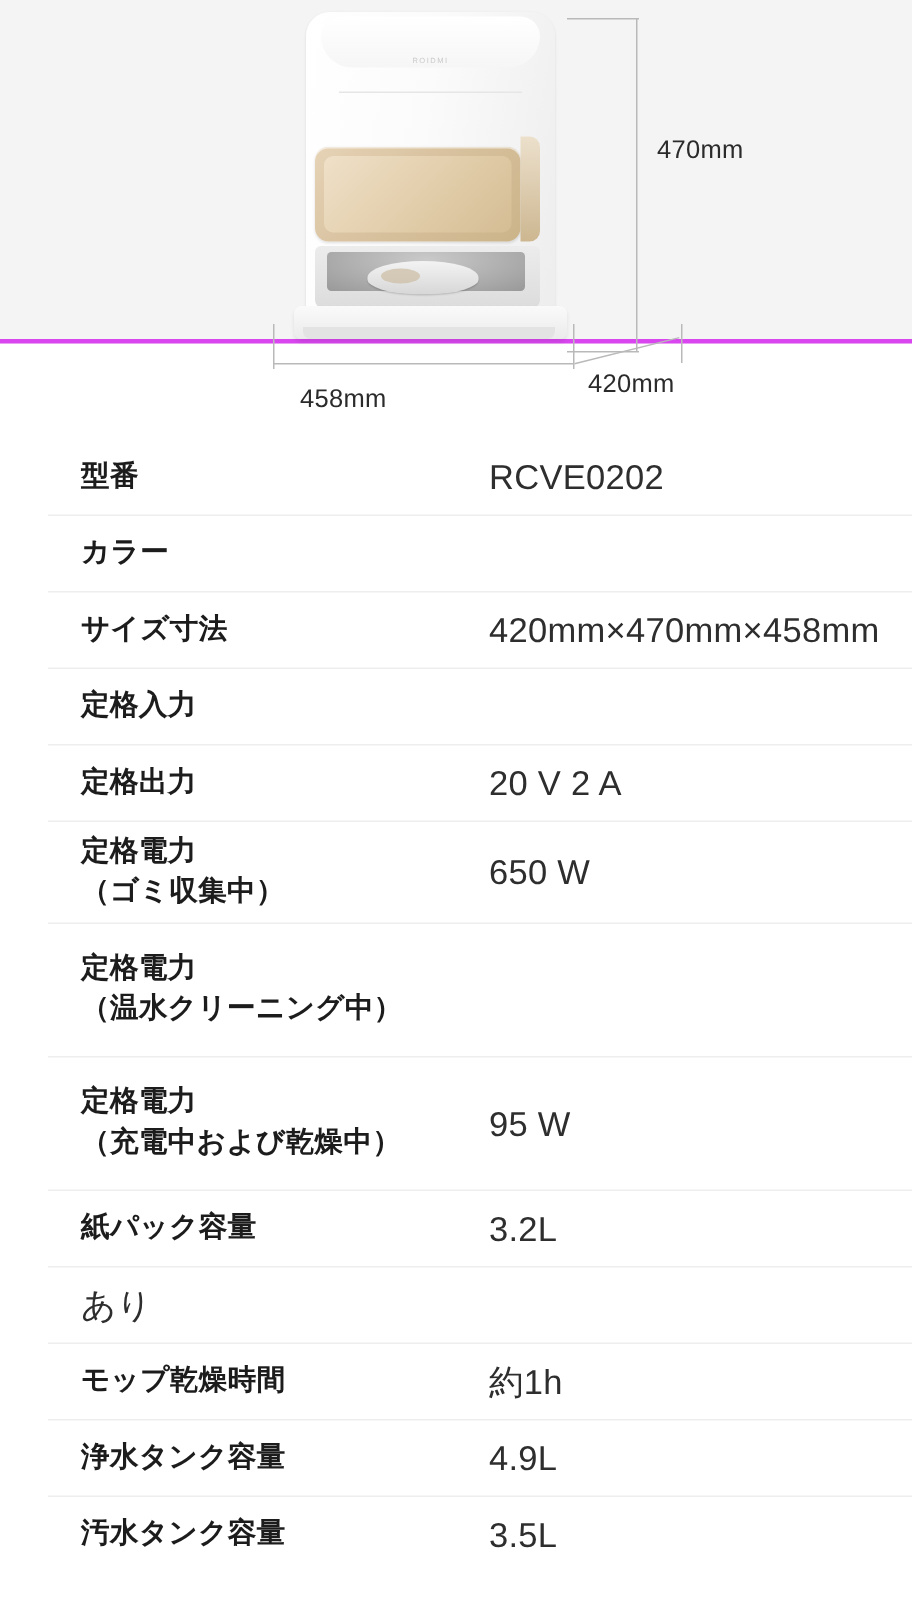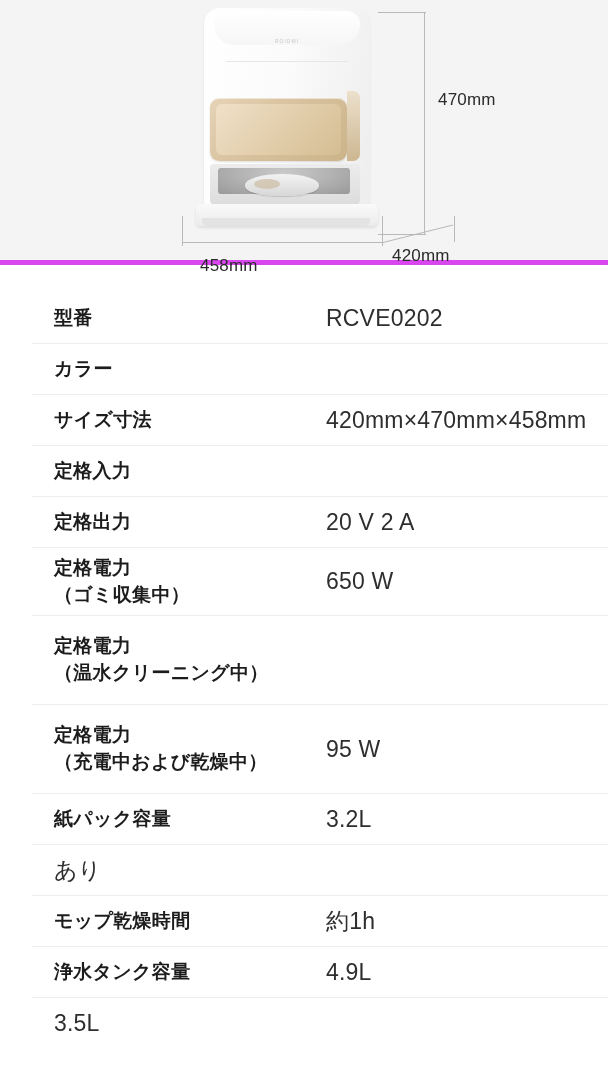--- a/index.html
+++ b/index.html
@@ -16,23 +16,23 @@
     width: 608px;
     height: 1080px;
     overflow: hidden;
     background: #ffffff;
   }
 
   
   .hero {
     position: relative;
     width: 608px;
-    height: 265px;
+    height: 229px;
     background: #f4f4f4;
-    border-bottom: 5px solid #d946ef;
+    border-bottom: 3px solid #d946ef;
   }
 
   
   .guide {
     position: absolute;
     background: #b9b9b9;
   }
   .guide.v { width: 1px; }
   .guide.h { height: 1px; }
 
@@ -303,17 +303,18 @@
       <div class="spec-label">モップ乾燥時間</div>
       <div class="spec-value">約1h</div>
     </div>
 
     <div class="spec-row">
       <div class="spec-label">浄水タンク容量</div>
       <div class="spec-value">4.9L</div>
     </div>
 
     <div class="spec-row">
+      <div class="spec-label">汚水タンク容量</div>
       <div class="spec-value">3.5L</div>
     </div>
 
   </div>
 </div>
 
 </body></html>

